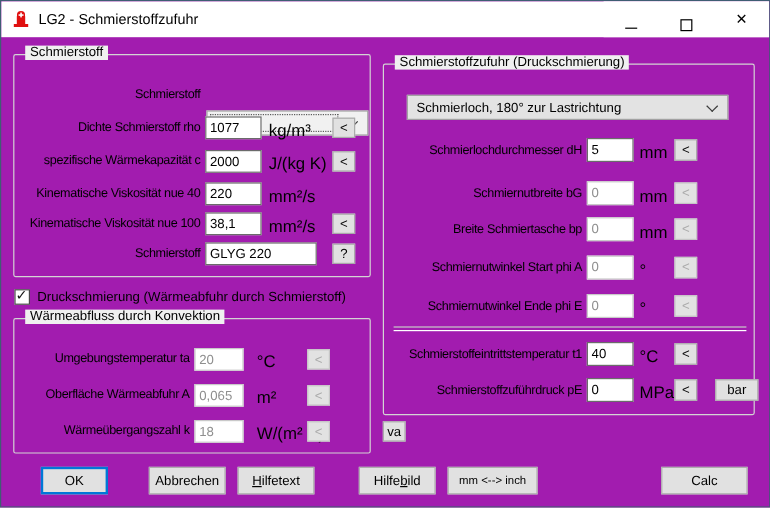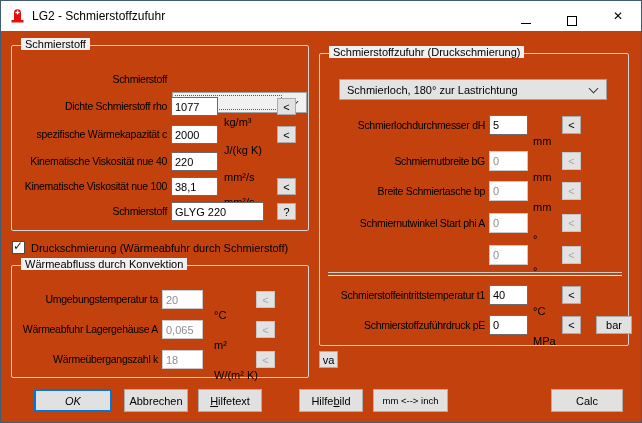--- a/index.html
+++ b/index.html
@@ -1,18 +1,18 @@
 <!DOCTYPE html>
 <html><head>
 <meta charset="utf-8">
 <style>
   html,body{margin:0;padding:0;background:#c8c8c8;}
   #win{
     position:relative; width:642px; height:423px; box-sizing:border-box;
-    background:#c2410c; border:1px solid #3f5d73; overflow:hidden;
+    background:#a21caf; border:1px solid #3f5d73; overflow:hidden;
     font-family:"Liberation Sans","DejaVu Sans",sans-serif; color:#000;
     -webkit-font-smoothing:antialiased;
   }
   
   #titlebar{position:absolute;left:0;top:0;right:0;height:30px;background:#ffffff;}
   #appicon{position:absolute;left:9px;top:7px;width:15px;height:15px;}
   #title{position:absolute;left:31px;top:0;line-height:30px;font-size:12px;}
   .capbtn{position:absolute;top:0;width:46px;height:30px;background:#fff;border:0;padding:0;cursor:default;}
   .capbtn .bar{display:block;margin:14px auto 0;width:10px;height:0;border-top:1px solid #000;}
   .capbtn .box{display:block;margin:10px auto 0;width:8px;height:8px;border:1px solid #000;}
@@ -20,21 +20,21 @@
   #btn-min{right:92px;} #btn-max{right:46px;} #btn-close{right:0;}
   
   .group{position:absolute;border:1px solid #d4d4d4;border-radius:2px;}
   .legend{position:absolute;top:-8px;left:9px;background:#f0f0f0;padding:0 4px;font-size:11px;white-space:nowrap;}
   
   .frow{position:absolute;left:0;right:0;height:19px;}
   .lbl{position:absolute;left:0;top:0;text-align:right;font-size:10.5px;letter-spacing:-0.3px;line-height:19px;white-space:nowrap;}
   .inp{position:absolute;top:0;height:19px;box-sizing:border-box;border:1px solid #6b6b6b;background:#fff;
        font:11px "Liberation Sans","DejaVu Sans",sans-serif;padding:0 3px;outline:none;}
   .inp.dis{border-color:#c9c9c9;color:#8f8f8f;}
-  .unit{position:absolute;top:16px;font-size:11px;line-height:19px;white-space:nowrap;}
+  .unit{position:absolute;top:2px;font-size:14px;line-height:19px;white-space:nowrap;}
   .sbtn{position:absolute;top:1px;width:19px;height:17px;box-sizing:border-box;background:#e1e1e1;border:1px solid #ababab;
         font:11px "Liberation Sans","DejaVu Sans",sans-serif;text-align:center;padding:0;color:#000;}
   .sbtn.bdis{color:#a9a9a9;border-color:#c6c6c6;background:#e2e2e2;}
   
   .gL .lbl{width:155px;}
   .gL .inp{left:159px;width:47px;}
   .gL .unit{left:212px;}
   .gL .sbtn{left:265px;}
   
   .gK .lbl{width:146px;}
@@ -157,21 +157,21 @@
     <span class="legend">Wärmeabfluss durch Konvektion</span>
 
     <div class="frow" style="top:24px;">
       <span class="lbl">Umgebungstemperatur ta</span>
       <input class="inp dis" value="20" style="">
       <span class="unit">°C</span>
       <button class="sbtn bdis">&lt;</button>
     </div>
 
     <div class="frow" style="top:54px;">
-      <span class="lbl">Wärmeabfuhr Lagergehäuse A</span>
+      <span class="lbl">Oberfläche Wärmeabfuhr A</span>
       <input class="inp dis" value="0,065" style="">
       <span class="unit">m²</span>
       <button class="sbtn bdis">&lt;</button>
     </div>
 
     <div class="frow" style="top:84px;">
       <span class="lbl">Wärmeübergangszahl k</span>
       <input class="inp dis" value="18" style="">
       <span class="unit">W/(m² K)</span>
       <button class="sbtn bdis">&lt;</button>
@@ -209,20 +209,21 @@
     </div>
 
     <div class="frow" style="top:159px;">
       <span class="lbl">Schmiernutwinkel Start phi A</span>
       <input class="inp dis" value="0" style="">
       <span class="unit">°</span>
       <button class="sbtn bdis">&lt;</button>
     </div>
 
     <div class="frow" style="top:191px;">
+      <span class="lbl">Schmiernutwinkel Ende phi E</span>
       <input class="inp dis" value="0" style="">
       <span class="unit">°</span>
       <button class="sbtn bdis">&lt;</button>
     </div>
 
     <div class="hsep" style="top:218px;"></div>
 
     <div class="frow" style="top:231px;">
       <span class="lbl">Schmierstoffeintrittstemperatur t1</span>
       <input class="inp" value="40" style="">
@@ -232,20 +233,20 @@
 
     <div class="frow" style="top:261px;">
       <span class="lbl">Schmierstoffzuführdruck pE</span>
       <input class="inp" value="0" style="">
       <span class="unit">MPa</span>
       <button class="sbtn">&lt;</button>
       <button class="sbtn sbtn2">bar</button>
     </div>
   </div>
 
-  <button class="fbtn default" style="left:33px;width:78px;font-style:italic;">OK</button>
+  <button class="fbtn default" style="left:33px;width:56px;">OK</button>
   <button class="fbtn" style="left:123px;width:64px;">Abbrechen</button>
   <button class="fbtn" style="left:197px;width:64px;"><span class="u">H</span><span>ilfetext</span></button>
   <button class="fbtn" style="left:298px;width:64px;"><span>Hilfe</span><span class="u">b</span><span>ild</span></button>
   <button class="fbtn small" style="left:372px;width:75px;">mm &lt;--&gt; inch</button>
   <button class="fbtn" style="left:550px;width:72px;">Calc</button>
 
 </div>
 
 </body></html>

